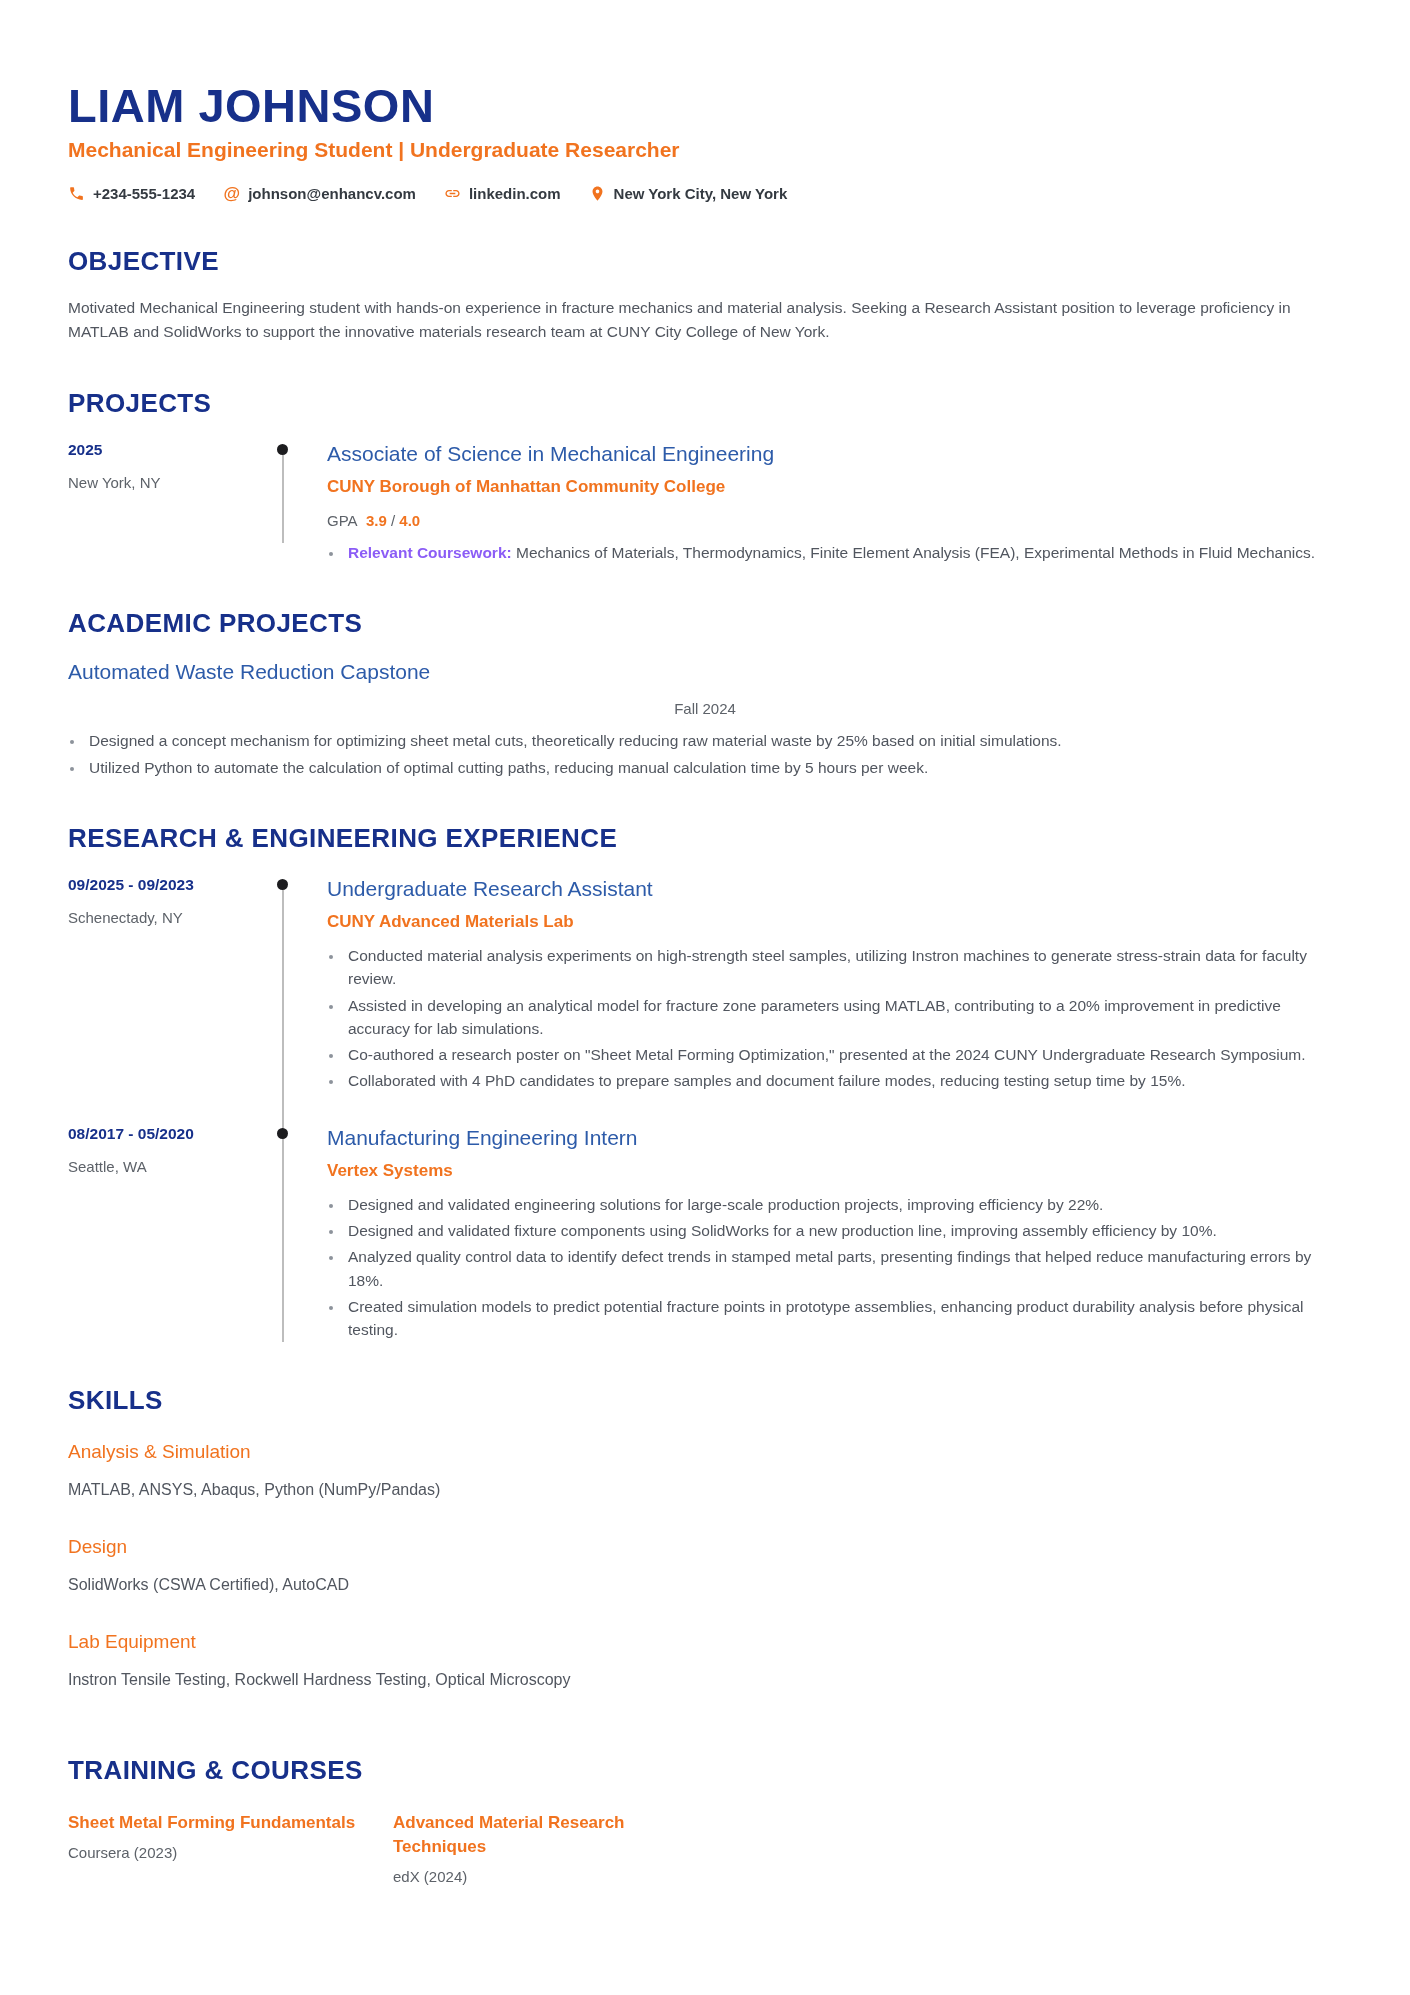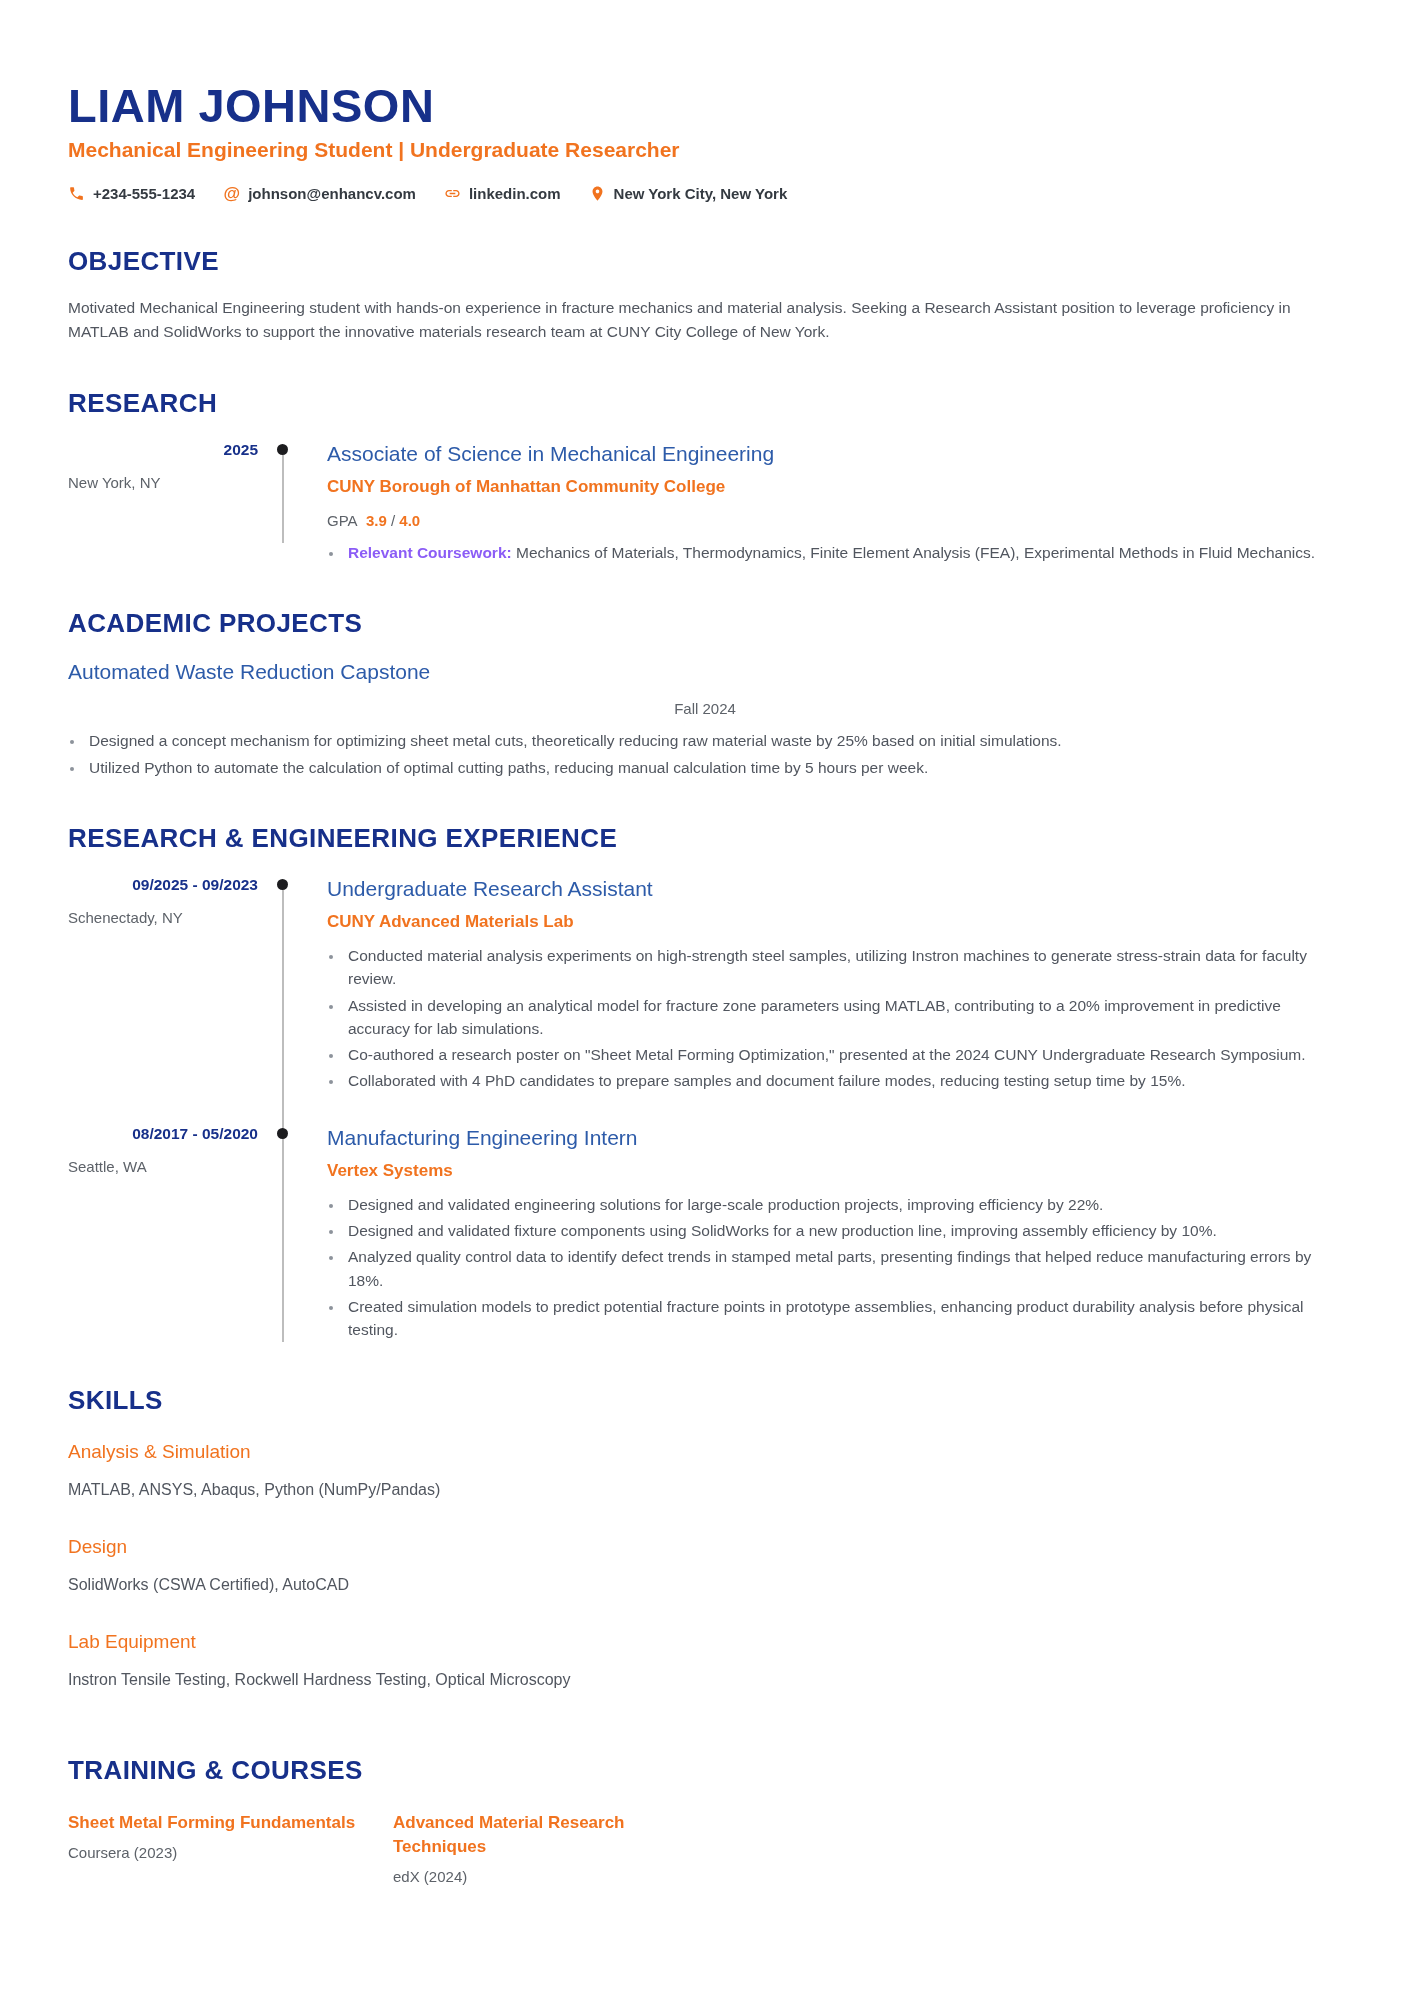--- a/index.html
+++ b/index.html
@@ -25,21 +25,21 @@
   .section-heading{font-size:26px;font-weight:bold;color:var(--navy);letter-spacing:.4px;margin:0;}
   .section{margin-top:44px;}
   .objective-text{font-size:15.5px;line-height:1.55;color:var(--text);margin-top:19px;max-width:1276px;}
   
   .entries{position:relative;margin-top:22px;}
   .tl-line{position:absolute;left:214px;width:2px;background:#bdbdbd;}
   .entries.edu .tl-line{top:14px;height:88px;}
   .entries.exp .tl-line{top:14px;height:452px;}
   .entry{display:grid;grid-template-columns:190px 50px 1fr;}
   .entry + .entry{margin-top:32px;}
-  .meta-date{font-size:15.5px;font-weight:bold;color:var(--navy);text-align:right;}
+  .meta-date{font-size:15.5px;font-weight:bold;color:var(--navy);}
   .meta-loc{font-size:15px;color:var(--muted);margin-top:15px;}
   .tl-col{position:relative;}
   .tl-dot{position:absolute;left:19px;top:3px;width:11px;height:11px;border-radius:50%;background:#1c1c1f;}
   .entry-content{padding-left:19px;}
   .entry-title{font-size:21px;color:var(--blue);font-weight:normal;line-height:1.2;}
   .entry-org{font-size:17px;font-weight:bold;color:var(--orange);margin-top:11px;}
   .gpa-row{margin-top:15px;font-size:15px;color:var(--muted);}
   .gpa-row .gpa-num{font-weight:bold;color:var(--orange);}
   ul.bullets{margin:12px 0 0 0;padding-left:17px;font-size:15.5px;line-height:1.5;color:var(--text);}
   ul.bullets li{padding-left:4px;margin-top:3px;}
@@ -101,21 +101,21 @@
       </div>
     </div>
   </header>
 
   <section class="section">
     <h2 class="section-heading">OBJECTIVE</h2>
     <p class="objective-text">Motivated Mechanical Engineering student with hands-on experience in fracture mechanics and material analysis. Seeking a Research Assistant position to leverage proficiency in MATLAB and SolidWorks to support the innovative materials research team at CUNY City College of New York.</p>
   </section>
 
   <section class="section">
-    <h2 class="section-heading">RESEARCH</h2>
+    <h2 class="section-heading">PROJECTS</h2>
     <div class="entries edu">
       <div class="tl-line"></div>
       <div class="entry">
         <div class="meta">
           <div class="meta-date">2025</div>
           <div class="meta-loc">New York, NY</div>
         </div>
         <div class="tl-col">
           <div class="tl-dot"></div>
         </div>

